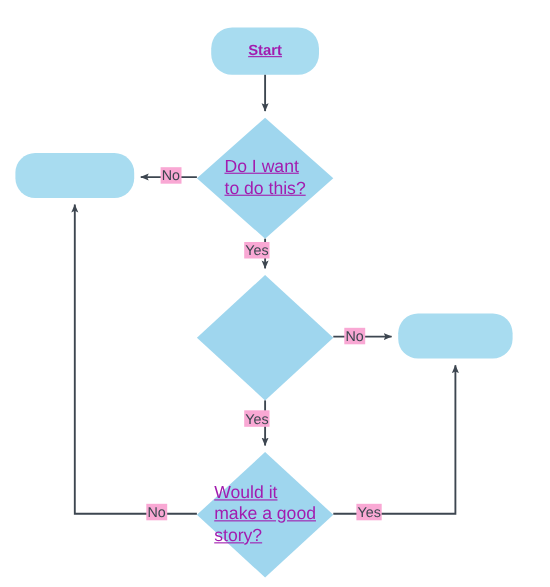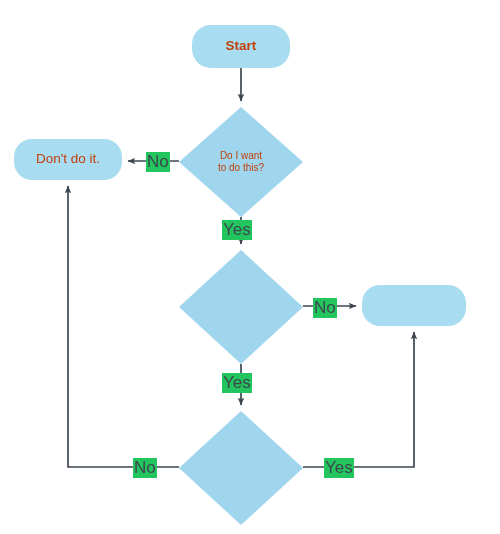--- a/index.html
+++ b/index.html
@@ -24,40 +24,40 @@
     left: 0;
     top: 0;
     width: 500px;
     height: 534px;
   }
   .node-label {
     position: absolute;
     display: flex;
     align-items: center;
     justify-content: center;
-    text-align: center;
-    color: #c2410c;
+    color: #a21caf;
     pointer-events: none;
     line-height: 1.22;
     white-space: pre-line;
+    text-decoration: underline;
   }
   .pill-label {
     font-size: 13.5px;
   }
   .pill-label.bold {
     font-weight: bold;
   }
   .diamond-label {
-    font-size: 10px;
+    font-size: 16px;
   }
   .edge-label {
     position: absolute;
     color: #3d4650;
-    font-size: 17px;
-    background: #22c55e;
+    font-size: 13px;
+    background: #f9a8d4;
     padding: 0 1px;
     pointer-events: none;
     white-space: nowrap;
   }
 </style>
 </head>
 <body>
 
 <div id="flowchart-root">
 
@@ -95,27 +95,29 @@
       <path d="M241,364 L241,405" marker-end="url(#arrowhead)"></path>
 
       <path d="M179,467 L68,467 L68,186" marker-end="url(#arrowhead)"></path>
 
       <path d="M303,467 L414,467 L414,332" marker-end="url(#arrowhead)"></path>
     </g>
   </svg>
 
   <div class="node-label pill-label bold" style="left:192px; top:25px; width:98px; height:43px;">Start</div>
 
-  <div class="node-label pill-label" style="left:14px; top:139px; width:108px; height:41px;">Don't do it.</div>
 
 
   <div class="node-label diamond-label" style="left:181px; top:132px; width:120px; height:60px;">Do I want
 to do this?</div>
 
 
+  <div class="node-label diamond-label" style="left:179px; top:431px; width:124px; height:74px;">Would it
+make a good
+story?</div>
 
   <div class="edge-label" style="left:146px; top:152px;">No</div>
 
   <div class="edge-label" style="left:222px; top:220px;">Yes</div>
 
   <div class="edge-label" style="left:313px; top:298px;">No</div>
 
   <div class="edge-label" style="left:222px; top:373px;">Yes</div>
 
   <div class="edge-label" style="left:133px; top:458px;">No</div>

